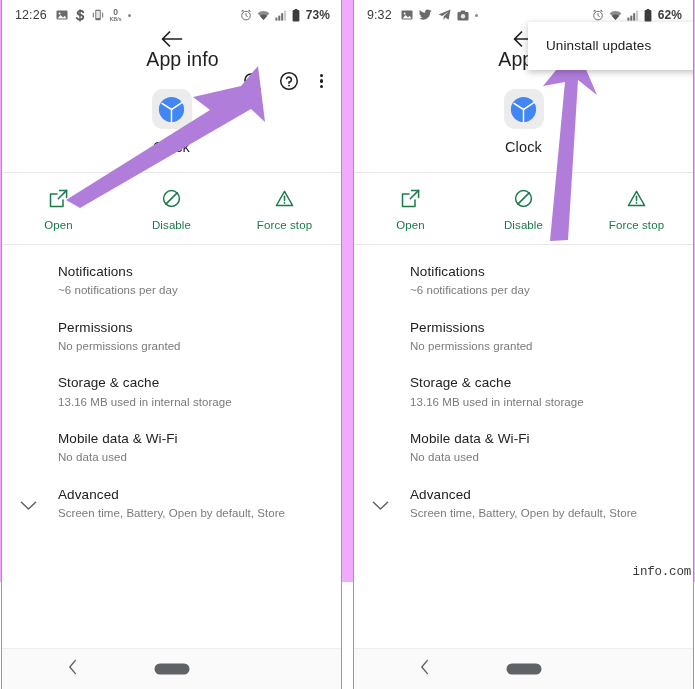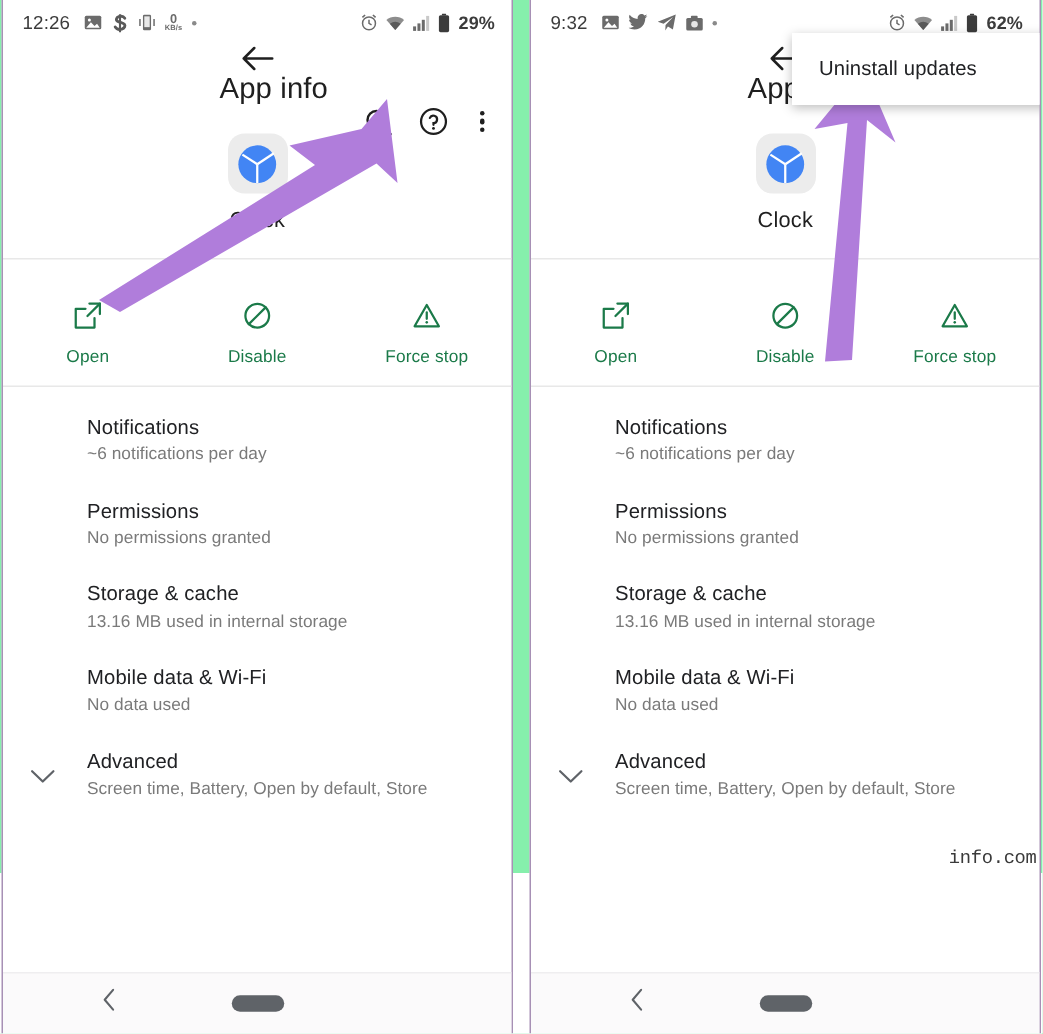--- a/index.html
+++ b/index.html
@@ -5,21 +5,21 @@
   * { box-sizing: border-box; margin: 0; padding: 0; }
   html, body {
     width: 695px; height: 689px;
     background: #ffffff;
     font-family: "Liberation Sans", sans-serif;
     overflow: hidden;
   }
   .stage {
     position: relative;
     width: 695px; height: 582px;
-    background: #86efac;
+    background: #f0abfc;
     display: flex;
     gap: 11px;
     padding: 0 1px;
   }
   .phone {
     position: relative;
     width: 341px;
     height: 689px;
     background: #ffffff;
     border-left: 1.5px solid #a790b5;
@@ -86,21 +86,21 @@
     margin-top: 10px;
     font-size: 14.5px; color: #1f1f1f; font-weight: 500;
     letter-spacing: .15px;
   }
 
   
   .action-row {
     display: flex;
     border-top: 1px solid #e8e8e8;
     border-bottom: 1px solid #e8e8e8;
-    padding: 28px 0 13px;
+    padding: 16px 0 13px;
   }
   .action {
     flex: 1;
     display: flex; flex-direction: column; align-items: center; gap: 7px;
     cursor: pointer;
   }
   .action-label { font-size: 11.5px; color: #1b7a49; letter-spacing: .1px; }
 
   
   .settings-list { padding-top: 8px; }
@@ -218,21 +218,21 @@
               <rect x="6.2" y="3.2" width="2" height="7.4" fill="#6b6b6b"></rect>
               <rect x="9.1" y="0.6" width="2" height="10" fill="#c9c9c9"></rect>
             </svg>
         </span>
         <span>
           <svg class="sb-ic" width="8" height="13" viewBox="0 0 8 13">
               <rect x="2.6" y="0" width="2.8" height="1.3" rx="0.4" fill="#3c3c3c"></rect>
               <rect x="0.6" y="1.1" width="6.8" height="11.4" rx="1.1" fill="#3c3c3c"></rect>
             </svg>
         </span>
-        <span class="sb-batt-text">29%</span>
+        <span class="sb-batt-text">73%</span>
       </span>
     </div>
 
     <div class="appbar">
       <span class="icon-btn">
         <svg width="22" height="18" viewBox="0 0 22 18">
             <path d="M20.5 9 L1.5 9 M8.5 2 L1.5 9 L8.5 16" stroke="#1f1f1f" stroke-width="1.7" fill="none" stroke-linecap="round" stroke-linejoin="round"></path>
           </svg>
       </span>
       <span class="appbar-title">App info</span>

